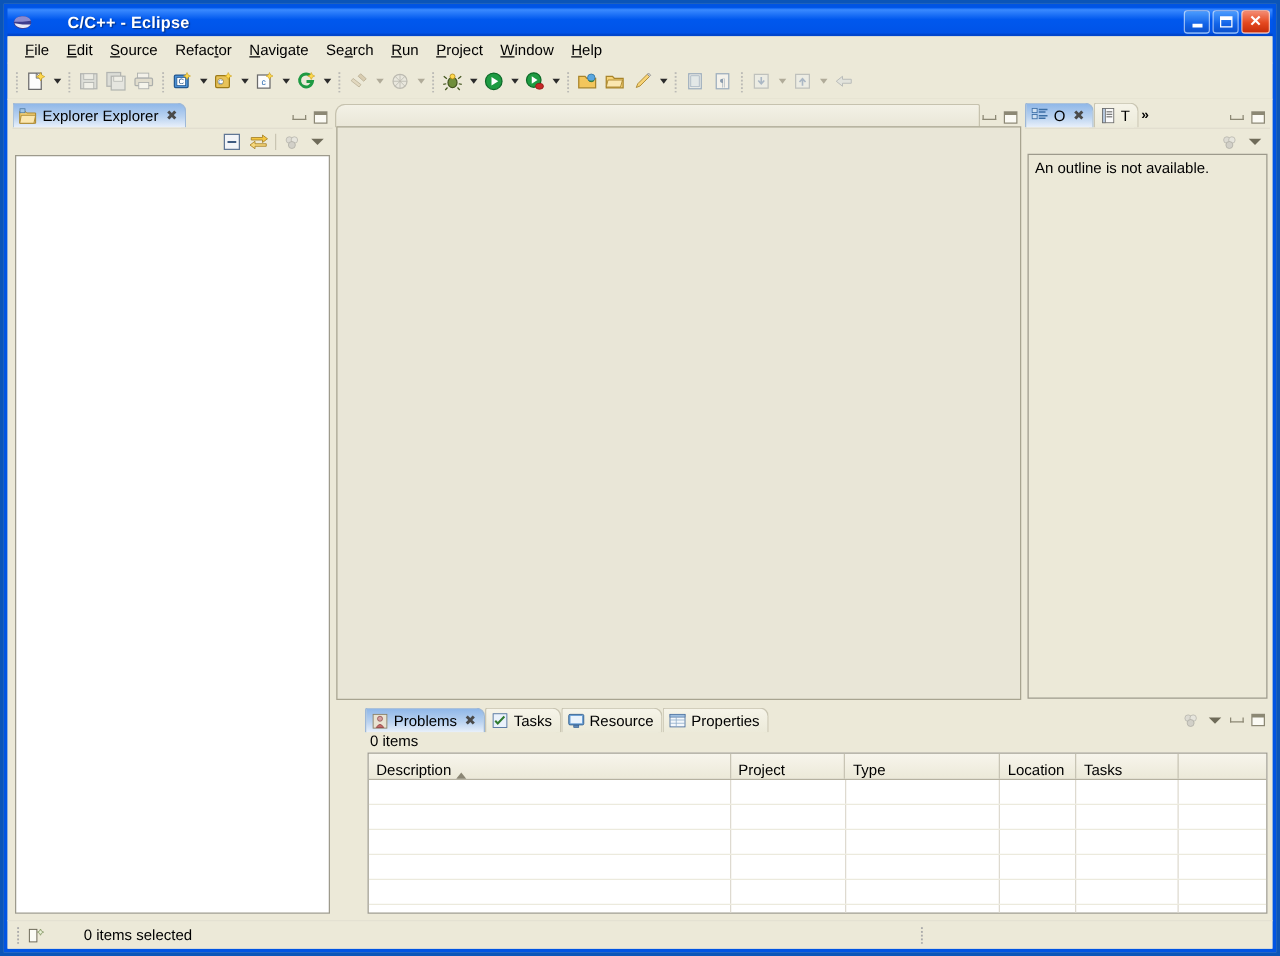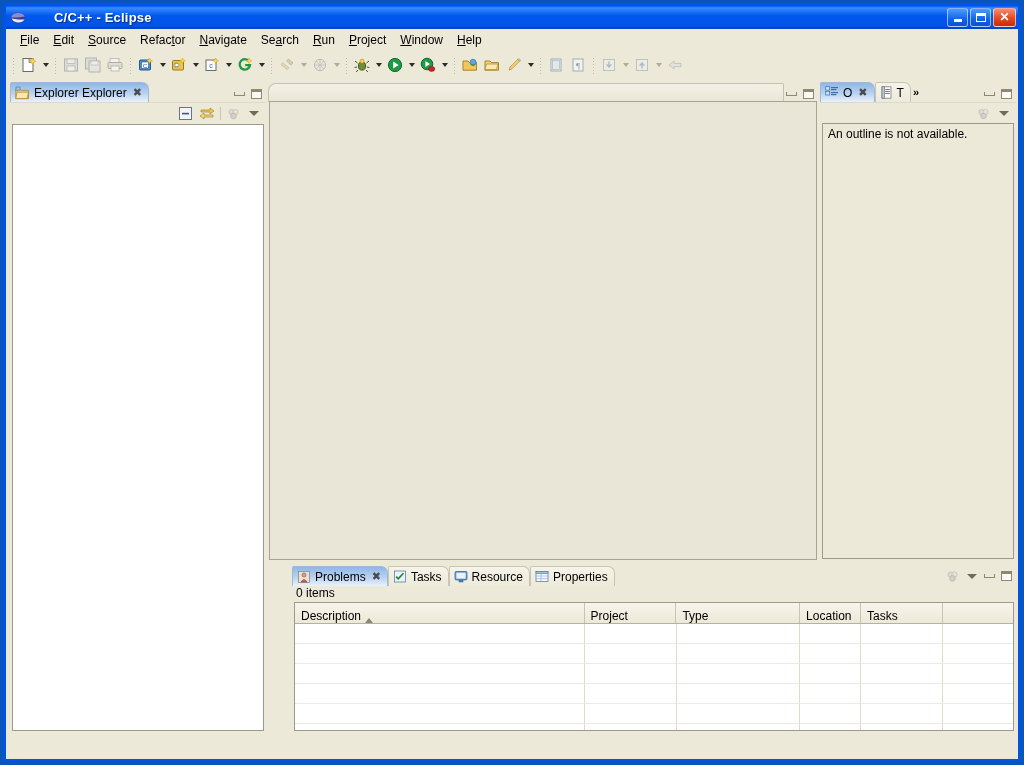--- a/index.html
+++ b/index.html
@@ -891,15 +891,26 @@
                 <span class="td-empty" style="width: 63px;"></span>
                 <span class="td-empty" style="width: 85px;"></span>
                 <span class="td-empty" style="width: 72px; border-right: none;"></span>
               </div>
             </div>
         </div>
       </div>
 
     </div>
 
+    <div class="statusbar">
+      <span class="sb-grip"></span>
+      <span>
+        <svg width="16" height="15" viewBox="0 0 16 15">
+          <rect x="2.5" y="2.5" width="6" height="10" fill="#fbfbf6" stroke="#6f6b59" stroke-width=".8"></rect>
+          <path d="M11.4 2.2 l.8 1.7 1.7 .8 -1.7 .8 -.8 1.7 -.8 -1.7 -1.7 -.8 1.7 -.8z" fill="#e9f3d6" stroke="#7d8f5e" stroke-width=".6"></path>
+        </svg>
+      </span>
+      <span class="sb-sel-text">0 items selected</span>
+      <span class="sb-mid-grip"></span>
+    </div>
 
   </div>
 </div>
 
 </body></html>

